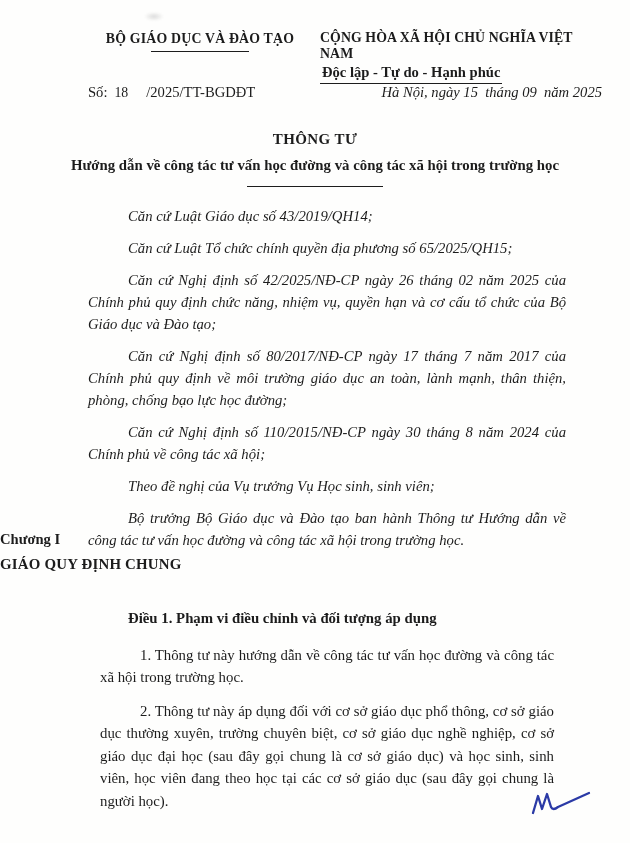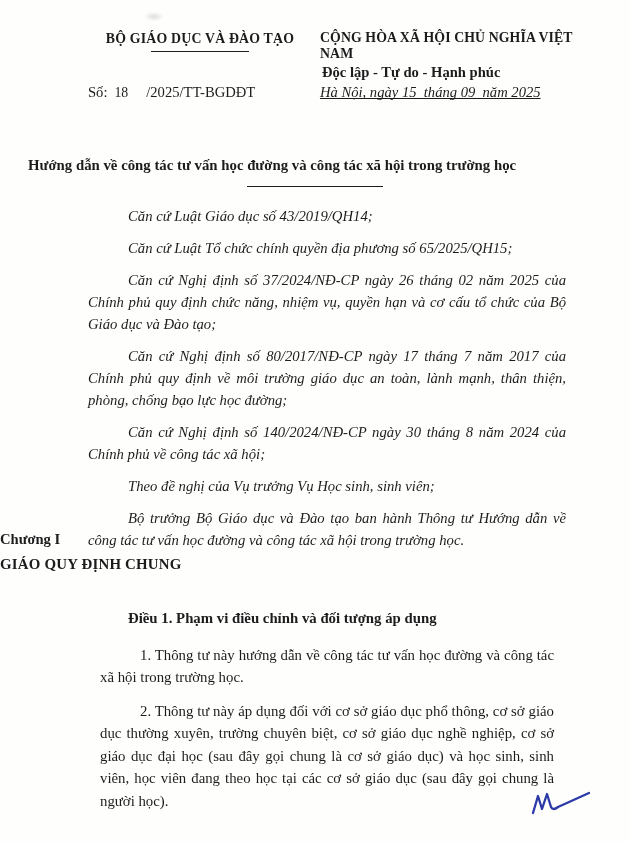--- a/index.html
+++ b/index.html
@@ -8,31 +8,31 @@
     font-family:"Liberation Serif","DejaVu Serif",serif;color:#1c1c1c;
     overflow:hidden;
   }
   
   .hdr-left{position:absolute;top:31px;left:82px;width:236px;text-align:center;
     font-weight:bold;font-size:13.8px;letter-spacing:.2px;}
   .hdr-left-rule{width:98px;height:0;border-top:1.7px solid #1d1d1d;margin:4px auto 0;}
   .hdr-right{position:absolute;top:30px;left:320px;width:282px;text-align:left;font-weight:bold;}
   .motto-l1{font-size:13.8px;letter-spacing:.1px;}
   .motto-l2{display:inline-block;font-size:14.6px;margin-top:2px;
-    border-bottom:1.7px solid #1d1d1d;padding:0 2px 17px;}
+    border-bottom:1.7px solid #1d1d1d;padding:0 2px 2px;}
   .num-line{position:absolute;top:84px;left:88px;font-size:14.6px;}
   .num-label{}
   .num-value{margin-left:7px;margin-right:18px;font-size:13.8px;text-align:right;}
   .num-suffix{}
-  .date-line{position:absolute;top:84px;left:320px;width:282px;text-align:left;
-    font-style:italic;font-size:14.6px;white-space:pre-wrap;text-decoration:underline;}
+  .date-line{position:absolute;top:84px;left:320px;width:282px;text-align:right;
+    font-style:italic;font-size:14.6px;white-space:pre-wrap;}
   
   .doc-title{position:absolute;top:131px;left:0;width:630px;text-align:center;
     font-weight:bold;font-size:15px;letter-spacing:.4px;}
-  .doc-subtitle{position:absolute;top:157px;left:28px;width:574px;
+  .doc-subtitle{position:absolute;top:157px;left:28px;width:574px;text-align:center;
     font-weight:bold;font-size:14.8px;}
   .subtitle-rule{position:absolute;top:186px;left:247px;width:136px;height:0;
     border-top:1.6px solid #1d1d1d;}
   
   .preamble{position:absolute;top:205px;left:88px;width:478px;font-style:italic;
     font-size:14.7px;line-height:22px;text-align:justify;}
   .preamble p{margin:0 0 10px;text-indent:40px;}
   
   .chapter{position:absolute;top:531px;left:0;width:630px;text-align:left;font-weight:bold;}
   .chapter-no{font-size:14.6px;}
@@ -62,29 +62,30 @@
     <div class="motto-l1">CỘNG HÒA XÃ HỘI CHỦ NGHĨA VIỆT NAM</div>
     <div class="motto-l2">Độc lập - Tự do - Hạnh phúc</div>
   </div>
 
   <div class="num-line">
     <span class="num-label">Số:</span><span class="num-value">18</span><span class="num-suffix">/2025/TT-BGDĐT</span>
   </div>
 
   <div class="date-line">Hà Nội, ngày 15  tháng 09  năm 2025</div>
 
+  <div class="doc-title">THÔNG TƯ</div>
   <div class="doc-subtitle">Hướng dẫn về công tác tư vấn học đường và công tác xã hội trong trường học</div>
   <div class="subtitle-rule"></div>
 
   <div class="preamble">
     <p>Căn cứ Luật Giáo dục số 43/2019/QH14;</p>
     <p>Căn cứ Luật Tổ chức chính quyền địa phương số 65/2025/QH15;</p>
-    <p>Căn cứ Nghị định số 37/2024/NĐ-CP ngày 26 tháng 02 năm 2025 của Chính phủ quy định chức năng, nhiệm vụ, quyền hạn và cơ cấu tổ chức của Bộ Giáo dục và Đào tạo;</p>
+    <p>Căn cứ Nghị định số 42/2025/NĐ-CP ngày 26 tháng 02 năm 2025 của Chính phủ quy định chức năng, nhiệm vụ, quyền hạn và cơ cấu tổ chức của Bộ Giáo dục và Đào tạo;</p>
     <p>Căn cứ Nghị định số 80/2017/NĐ-CP ngày 17 tháng 7 năm 2017 của Chính phủ quy định về môi trường giáo dục an toàn, lành mạnh, thân thiện, phòng, chống bạo lực học đường;</p>
-    <p>Căn cứ Nghị định số 140/2024/NĐ-CP ngày 30 tháng 8 năm 2024 của Chính phủ về công tác xã hội;</p>
+    <p>Căn cứ Nghị định số 110/2015/NĐ-CP ngày 30 tháng 8 năm 2024 của Chính phủ về công tác xã hội;</p>
     <p>Theo đề nghị của Vụ trưởng Vụ Học sinh, sinh viên;</p>
     <p>Bộ trưởng Bộ Giáo dục và Đào tạo ban hành Thông tư Hướng dẫn về công tác tư vấn học đường và công tác xã hội trong trường học.</p>
   </div>
 
   <div class="chapter">
     <div class="chapter-no">Chương I</div>
     <div class="chapter-title">GIÁO QUY ĐỊNH CHUNG</div>
   </div>
 
   <div class="article">

